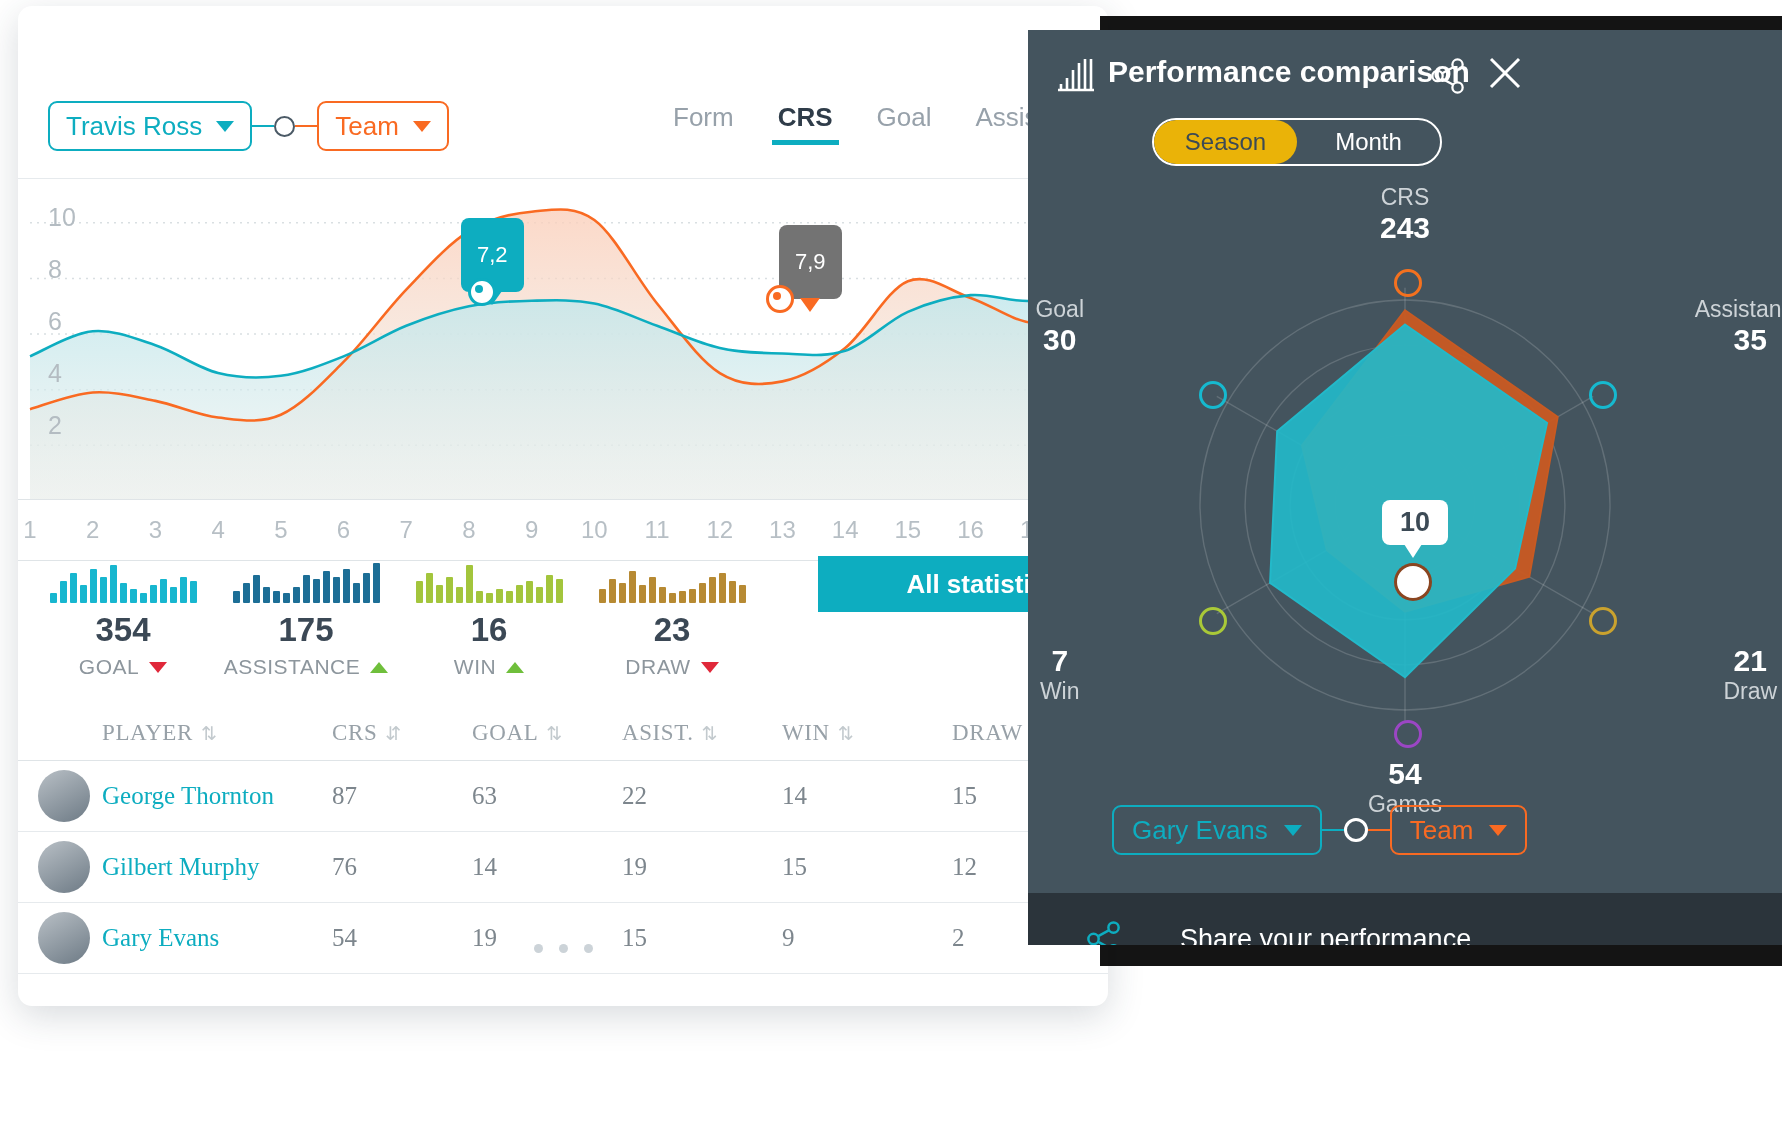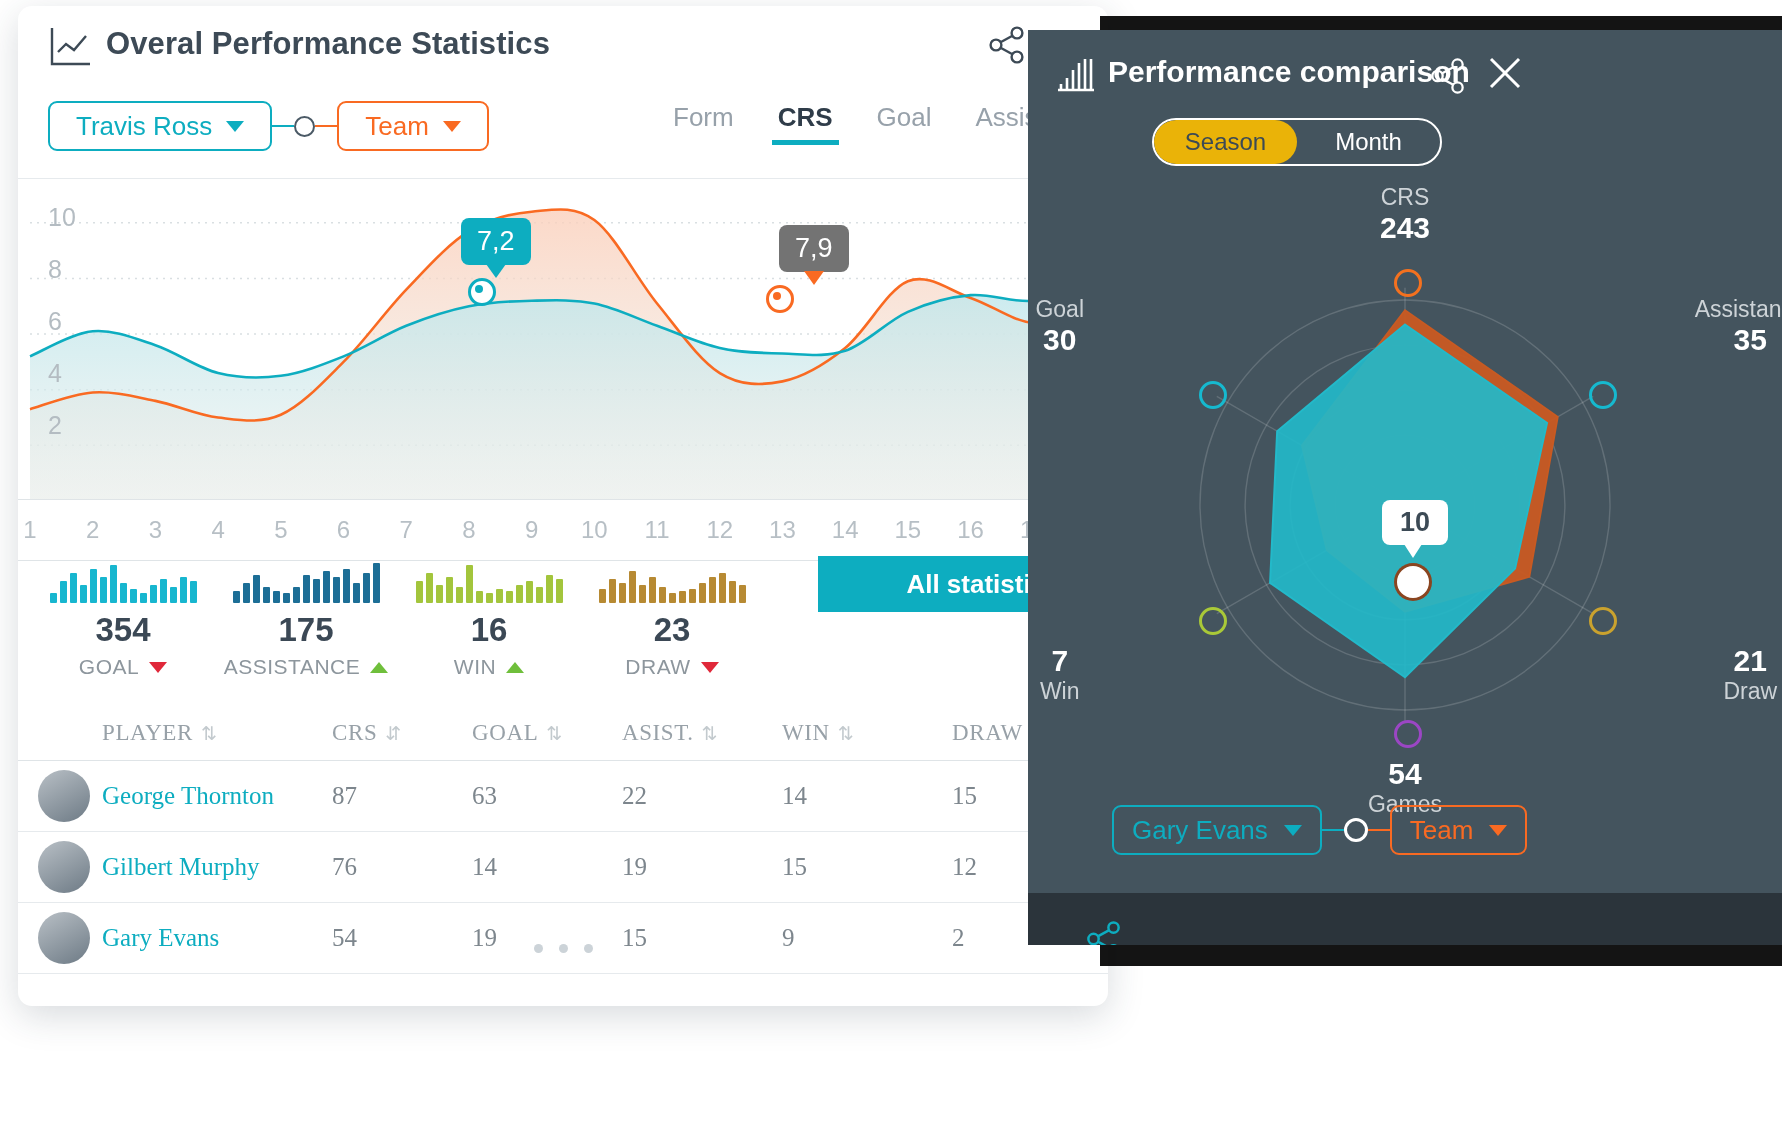--- a/index.html
+++ b/index.html
@@ -30,21 +30,21 @@
   }
   .share-top{
     position:absolute;right:80px;top:18px;width:42px;height:42px;cursor:pointer;
   }
 
   
   .sel-row{position:absolute;left:30px;top:95px;display:flex;align-items:center;}
   .pill{
     border:2px solid #0dadc0;border-radius:9px;
     height:46px;display:flex;align-items:center;gap:14px;
-    padding:0 26px;color:#0dadc0;font-size:26px;background:#fff;cursor:pointer;
+    padding:0 16px;color:#0dadc0;font-size:26px;background:#fff;cursor:pointer;
   }
   .pill.orange{border-color:#f96a22;color:#f96a22;}
   .caret{width:0;height:0;border-left:9px solid transparent;border-right:9px solid transparent;border-top:11px solid currentColor;}
   .connector{display:flex;align-items:center;}
   .conn-line{width:22px;height:2px;background:#0dadc0;}
   .conn-line.orange{background:#f96a22;}
   .conn-dot{width:17px;height:17px;border-radius:50%;border:2px solid #4b5a66;background:#fff;}
 
   
   .tabs{position:absolute;left:655px;top:96px;display:flex;gap:44px;}
@@ -52,22 +52,22 @@
   .tab.active{color:#2f3c49;font-weight:bold;}
   .tab.active:after{content:"";position:absolute;left:-6px;right:-6px;bottom:0;height:5px;background:#0dadc0;}
 
   
   .chart-wrap{position:absolute;left:0;top:172px;width:1090px;height:320px;border-top:1px solid #e6eaed;border-bottom:1px solid #dfe4e7;overflow:hidden;}
   .ylabel{position:absolute;font-size:25px;color:#b4bcc2;}
   .xaxis{position:absolute;left:0;top:492px;width:1090px;height:62px;border-bottom:1px solid #dfe4e7;}
   .xlabel{position:absolute;font-size:24px;color:#b7bfc5;transform:translateX(-50%);}
 
   .tooltip{
-    position:absolute;border-radius:8px;color:#fff;font-size:27px;
-    padding:8px 16px;font-weight:500;
+    position:absolute;border-radius:8px;color:#fff;font-size:22px;
+    padding:24px 16px;font-weight:500;
   }
   .tooltip:after{content:"";position:absolute;left:50%;margin-left:-10px;bottom:-13px;
     border-left:10px solid transparent;border-right:10px solid transparent;border-top:14px solid currentColor;}
   .tt-teal{background:#0dadc0;color:#0dadc0;}
   .tt-teal span{color:#fff;}
   .tt-orange{background:#737373;color:#f96a22;margin-left:21px;}
   .tt-orange span{color:#fff;}
   .pointdot{position:absolute;width:22px;height:22px;border-radius:50%;background:#fff;border:3px solid #0dadc0;}
   .pointdot i{position:absolute;left:4px;top:4px;width:8px;height:8px;border-radius:50%;background:#0dadc0;display:block;}
   .pointdot.orange{border-color:#f96a22;}
@@ -140,34 +140,20 @@
   .p-pill.orange{border-color:#f96a22;color:#f96a22;}
   .p-dot{width:18px;height:18px;border-radius:50%;border:3px solid #fff;background:#44545e;}
   .p-footer{position:absolute;left:0;top:863px;width:754px;height:92px;background:#2b343b;display:flex;align-items:center;cursor:pointer;}
   .p-foot-txt{font-size:27px;color:#fff;margin-left:56px;}
 </style>
 </head>
 <body>
 
 <div id="main-card">
 
-  <div class="card-header">
-    <svg class="hdr-icon" viewBox="0 0 44 44">
-      <path d="M4 4 V40 H42" stroke="#3d4a56" stroke-width="2.4" fill="none"></path>
-      <polyline points="10,28 18,20 26,26 38,12" stroke="#3d4a56" stroke-width="2.4" fill="none"></polyline>
-    </svg>
-    <div class="card-title">Overal Performance Statistics</div>
-    <svg class="share-top" viewBox="0 0 42 42">
-      <circle cx="31" cy="9" r="5.4" fill="none" stroke="#3d4a56" stroke-width="2.4"></circle>
-      <circle cx="10" cy="21" r="5.4" fill="none" stroke="#3d4a56" stroke-width="2.4"></circle>
-      <circle cx="31" cy="33" r="5.4" fill="none" stroke="#3d4a56" stroke-width="2.4"></circle>
-      <line x1="15" y1="18" x2="26" y2="12" stroke="#3d4a56" stroke-width="2.4"></line>
-      <line x1="15" y1="24" x2="26" y2="30" stroke="#3d4a56" stroke-width="2.4"></line>
-    </svg>
-  </div>
 
   <div class="sel-row">
     <div class="pill">
       <span>Travis Ross</span>
       <span class="caret"></span>
     </div>
     <div class="connector">
       <div class="conn-line"></div>
       <div class="conn-dot"></div>
       <div class="conn-line orange"></div>
@@ -523,14 +509,15 @@
   </div>
 
   <div class="p-footer">
     <svg style="margin-left:56px" width="40" height="40" viewBox="0 0 42 42">
       <circle cx="31" cy="9" r="5.4" fill="none" stroke="#0dadc0" stroke-width="2.6"></circle>
       <circle cx="10" cy="21" r="5.4" fill="none" stroke="#0dadc0" stroke-width="2.6"></circle>
       <circle cx="31" cy="33" r="5.4" fill="none" stroke="#0dadc0" stroke-width="2.6"></circle>
       <line x1="15" y1="18" x2="26" y2="12" stroke="#0dadc0" stroke-width="2.6"></line>
       <line x1="15" y1="24" x2="26" y2="30" stroke="#0dadc0" stroke-width="2.6"></line>
     </svg>
+    <div class="p-foot-txt">Share your performance</div>
   </div>
 </div>
 
 </body></html>

